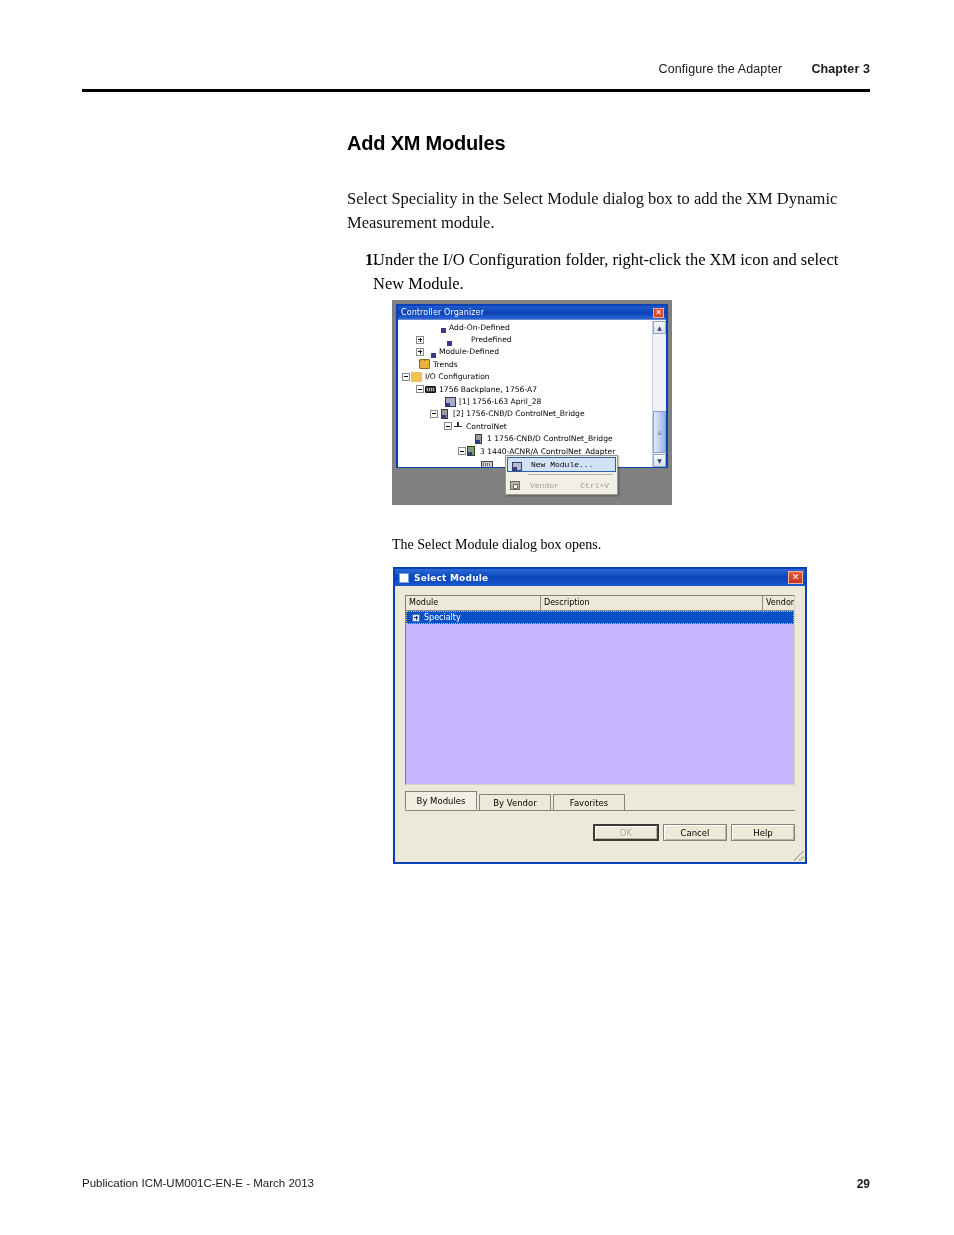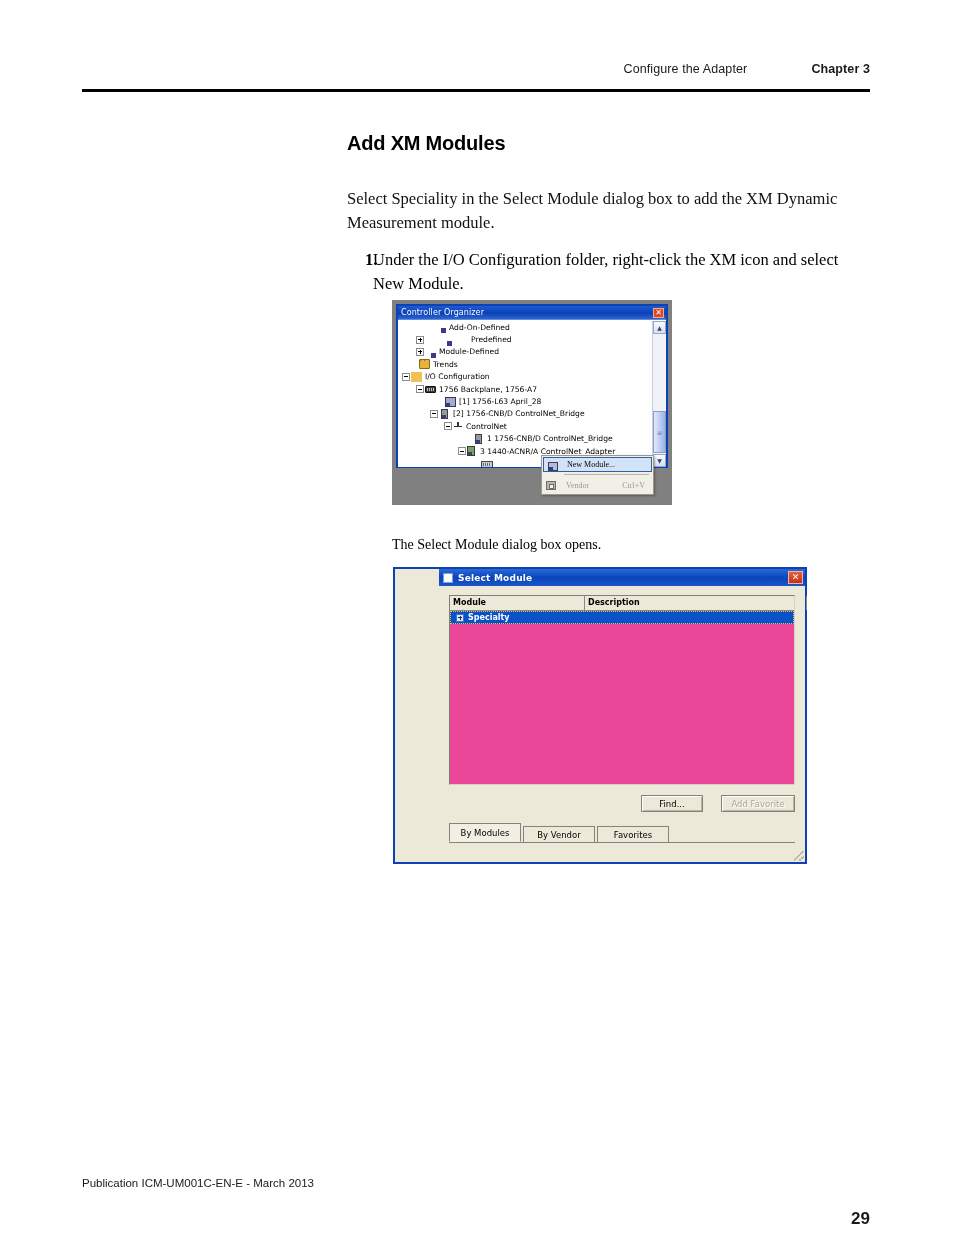--- a/index.html
+++ b/index.html
@@ -29,21 +29,20 @@
     right: 0;
     top: 0;
     font-family: "Liberation Sans", sans-serif;
     font-size: 12.5px;
     color: #1a1a1a;
     white-space: nowrap;
     letter-spacing: .1px;
   }
   .page-header .hdr-chapter {
     font-weight: bold;
-    margin-left: 35px;
   }
   .page-header .hdr-rule {
     position: absolute;
     left: 0;
     right: 0;
     top: 27px;
     height: 3px;
     background: #000000;
   }
 
@@ -104,21 +103,21 @@
   .footer {
     position: absolute;
     left: 82px;
     top: 1177px;
     width: 788px;
     font-family: "Liberation Sans", sans-serif;
     font-size: 11.5px;
     color: #1a1a1a;
   }
   .footer .f-left { position: absolute; left: 0; top: 0; white-space: nowrap; }
-  .footer .f-right { position: absolute; right: 0; top: 0; font-weight: bold; font-size: 17px; margin-top: 32px; }
+  .footer .f-right { position: absolute; right: 0; top: 0; font-weight: bold; font-size: 12px; }
 
   
   .co-figure {
     position: absolute;
     left: 392px;
     top: 300px;
     width: 280px;
     height: 205px;
     background: #808080;
     font-family: "DejaVu Sans", sans-serif;
@@ -367,24 +366,23 @@
 
   
   .ctx-menu {
     position: absolute;
     left: 113px;
     top: 155px;
     width: 113px;
     background: #f2f0e6;
     border: 1px solid #9a9a8c;
     box-sizing: border-box;
-    font-family: Liberation Serif, serif;
+    font-family: Liberation Mono, monospace;
     z-index: 30;
     box-shadow: 1px 1px 2px rgba(0,0,0,.3);
-    margin-left: 36px;
   }
   .ctx-item {
     position: relative;
     height: 17px;
     display: flex;
     align-items: center;
     font-size: 8px;
     padding-left: 24px;
     color: #000;
     white-space: nowrap;
@@ -445,21 +443,20 @@
   .sm-dialog {
     position: absolute;
     left: 393px;
     top: 567px;
     width: 414px;
     height: 297px;
     background: #ece9d8;
     border: 2px solid #0a41b4;
     box-sizing: border-box;
     font-family: "DejaVu Sans", sans-serif;
-    padding-left: 44px;
   }
   .sm-titlebar {
     position: relative;
     height: 17px;
     background: linear-gradient(to bottom, #2a6ad8 0%, #0a45ba 50%, #1b57c8 100%);
     display: flex;
     align-items: center;
     padding-left: 4px;
   }
   .sm-ticon {
@@ -489,26 +486,25 @@
   }
   .sm-content {
     position: relative;
     height: 276px;
     padding: 9px 10px 0 10px;
     box-sizing: border-box;
   }
   .sm-list {
     position: relative;
     height: 190px;
-    background: #ec4899;
+    background: #c4b5fd;
     border: 1px solid #7f7f76;
     border-right-color: #d6d3c6;
     border-bottom-color: #d6d3c6;
     box-sizing: border-box;
-    font-weight: bold;
   }
   .sm-header {
     display: flex;
     height: 14px;
     background: #ece9d8;
     border-bottom: 1px solid #8d8b80;
     font-size: 8px;
     line-height: 14px;
   }
   .sm-hcell {
@@ -769,31 +765,32 @@
         <div class="sm-hcell c1">Module</div>
         <div class="sm-hcell c2">Description</div>
         <div class="sm-hcell c3">Vendor</div>
       </div>
       <div class="sm-row">
         <span class="sm-exp"></span>
         <span class="sm-rowlabel">Specialty</span>
       </div>
     </div>
 
-    <div class="sm-btnrow-find">
-      <div class="win-btn btn-find">Find...</div>
-      <div class="win-btn btn-addfav disabled">Add Favorite</div>
-    </div>
 
     <div class="sm-tabs">
       <div class="sm-tab tab-cat active">By Modules</div>
       <div class="sm-tab tab-vendor">By Vendor</div>
       <div class="sm-tab tab-fav">Favorites</div>
     </div>
 
+    <div class="sm-footer">
+      <div class="win-btn btn-ok default disabled">OK</div>
+      <div class="win-btn btn-cancel">Cancel</div>
+      <div class="win-btn btn-help">Help</div>
+    </div>
 
   </div>
   <div class="sm-grip"></div>
 </div>
 
 <div class="footer">
   <span class="f-left">Publication ICM-UM001C-EN-E - March 2013</span>
   <span class="f-right">29</span>
 </div>
 

